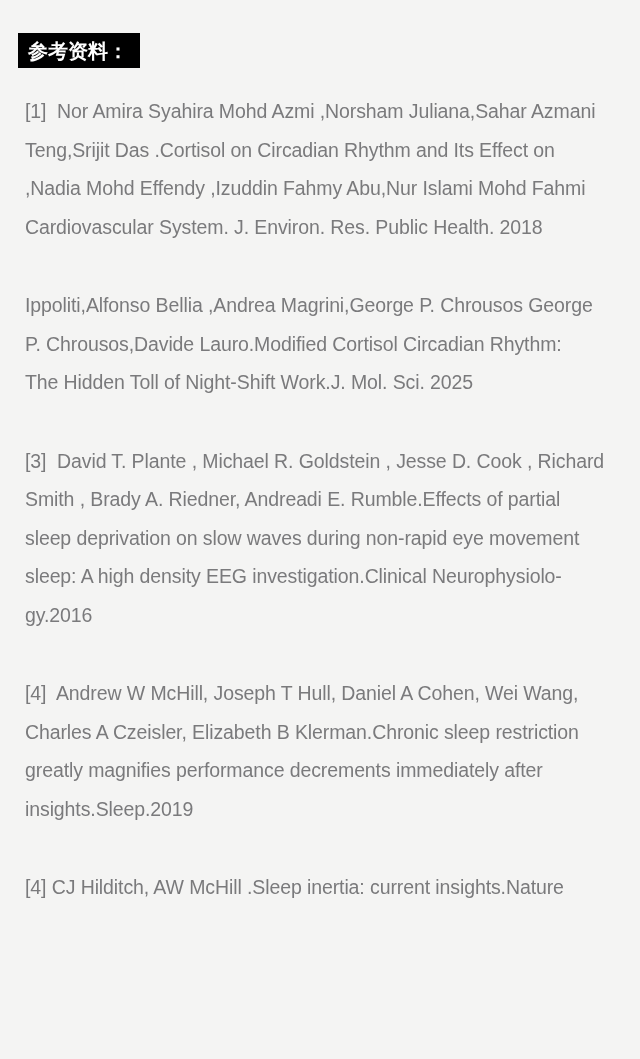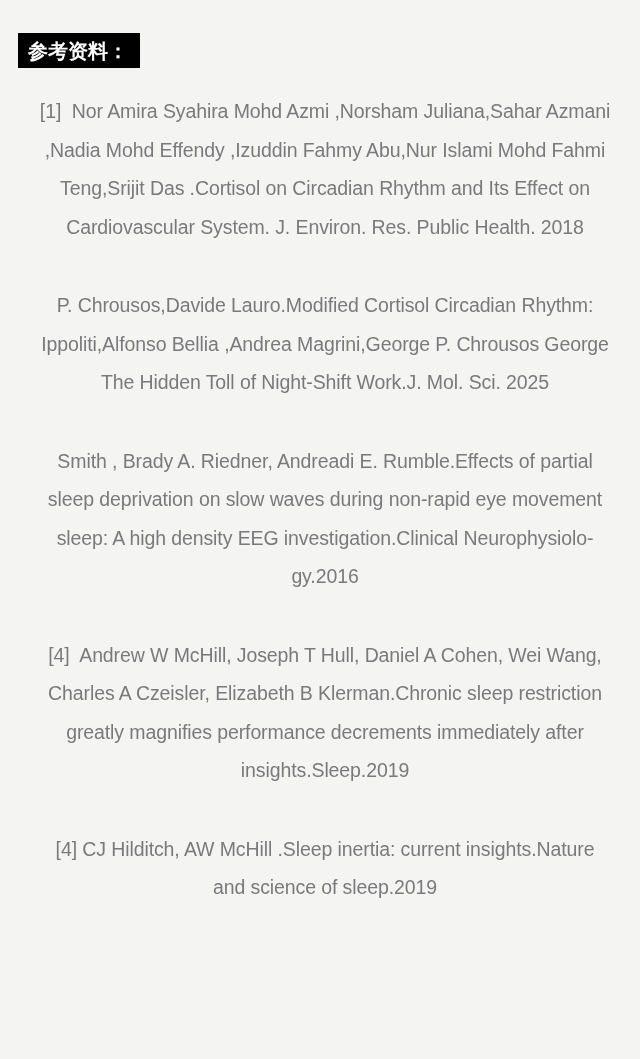--- a/index.html
+++ b/index.html
@@ -32,57 +32,56 @@
     padding: 8px 12px 7px 10px;
     margin-left: -7px;
     margin-bottom: 24px;
   }
   .refs .ref {
     font-size: 19.5px;
     line-height: 38.5px;
     letter-spacing: -0.1px;
     color: var(--text);
     margin: 0 0 40px 0;
-    text-align: center;
   }
   .refs .ref:last-child { margin-bottom: 0; }
   .refs .ref .line {
     display: block;
     white-space: pre;
   }
 </style>
 </head>
 <body>
 
 <div class="page">
   <div class="ref-header">
     <span>参考资料：</span>
   </div>
   <div class="refs">
       <div class="ref">
         <span class="line">[1]  Nor Amira Syahira Mohd Azmi ,Norsham Juliana,Sahar Azmani</span>
+        <span class="line">Teng,Srijit Das .Cortisol on Circadian Rhythm and Its Effect on</span>
         <span class="line">,Nadia Mohd Effendy ,Izuddin Fahmy Abu,Nur Islami Mohd Fahmi</span>
-        <span class="line">Teng,Srijit Das .Cortisol on Circadian Rhythm and Its Effect on</span>
         <span class="line">Cardiovascular System. J. Environ. Res. Public Health. 2018</span>
       </div>
       <div class="ref">
+        <span class="line">Ippoliti,Alfonso Bellia ,Andrea Magrini,George P. Chrousos George</span>
         <span class="line">P. Chrousos,Davide Lauro.Modified Cortisol Circadian Rhythm:</span>
-        <span class="line">Ippoliti,Alfonso Bellia ,Andrea Magrini,George P. Chrousos George</span>
         <span class="line">The Hidden Toll of Night-Shift Work.J. Mol. Sci. 2025</span>
       </div>
       <div class="ref">
+        <span class="line">[3]  David T. Plante , Michael R. Goldstein , Jesse D. Cook , Richard</span>
         <span class="line">Smith , Brady A. Riedner, Andreadi E. Rumble.Effects of partial</span>
         <span class="line">sleep deprivation on slow waves during non-rapid eye movement</span>
         <span class="line">sleep: A high density EEG investigation.Clinical Neurophysiolo-</span>
         <span class="line">gy.2016</span>
       </div>
       <div class="ref">
         <span class="line">[4]  Andrew W McHill, Joseph T Hull, Daniel A Cohen, Wei Wang,</span>
         <span class="line">Charles A Czeisler, Elizabeth B Klerman.Chronic sleep restriction</span>
         <span class="line">greatly magnifies performance decrements immediately after</span>
         <span class="line">insights.Sleep.2019</span>
       </div>
       <div class="ref">
         <span class="line">[4] CJ Hilditch, AW McHill .Sleep inertia: current insights.Nature</span>
-        <span class="line">and science of sleep.2019</span>
       </div>
     </div>
 </div>
 
 </body></html>

